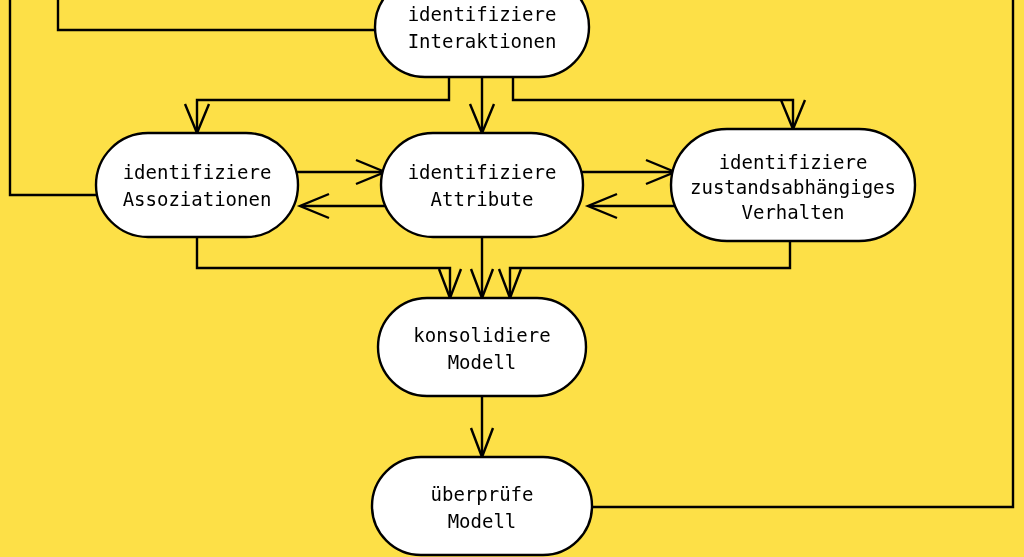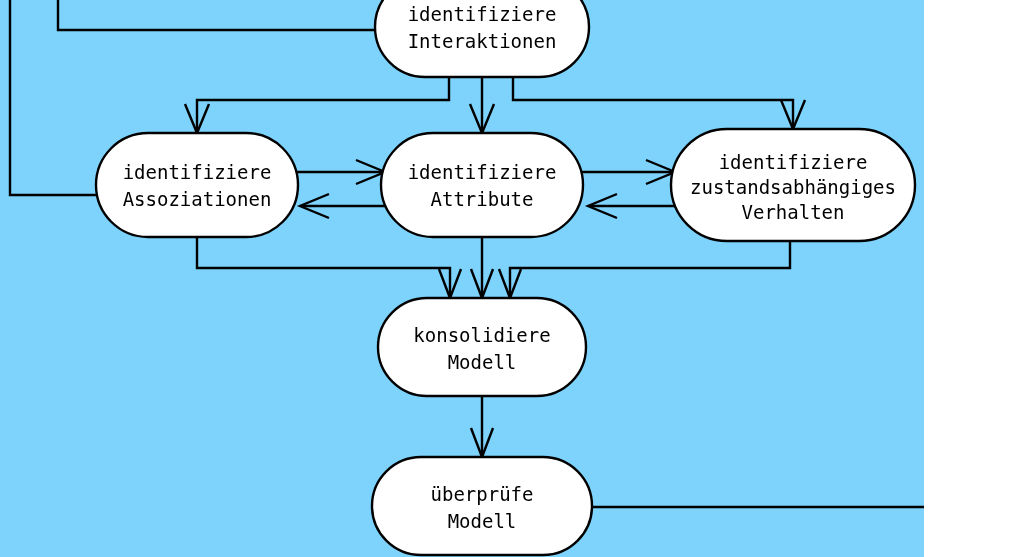--- a/index.html
+++ b/index.html
@@ -2,23 +2,23 @@
 <html><head>
 <meta charset="utf-8">
 <style>
   html, body {
     margin: 0;
     padding: 0;
     background: #ffffff;
   }
   #canvas {
     position: relative;
-    width: 924px;
+    width: 1024px;
     height: 557px;
-    background: #7dd3fc;
+    background: #fde047;
     overflow: hidden;
     font-family: "DejaVu Sans Mono", "Liberation Mono", monospace;
   }
   #diagram-svg {
     position: absolute;
     top: 0;
     left: 0;
     width: 1024px;
     height: 557px;
   }

